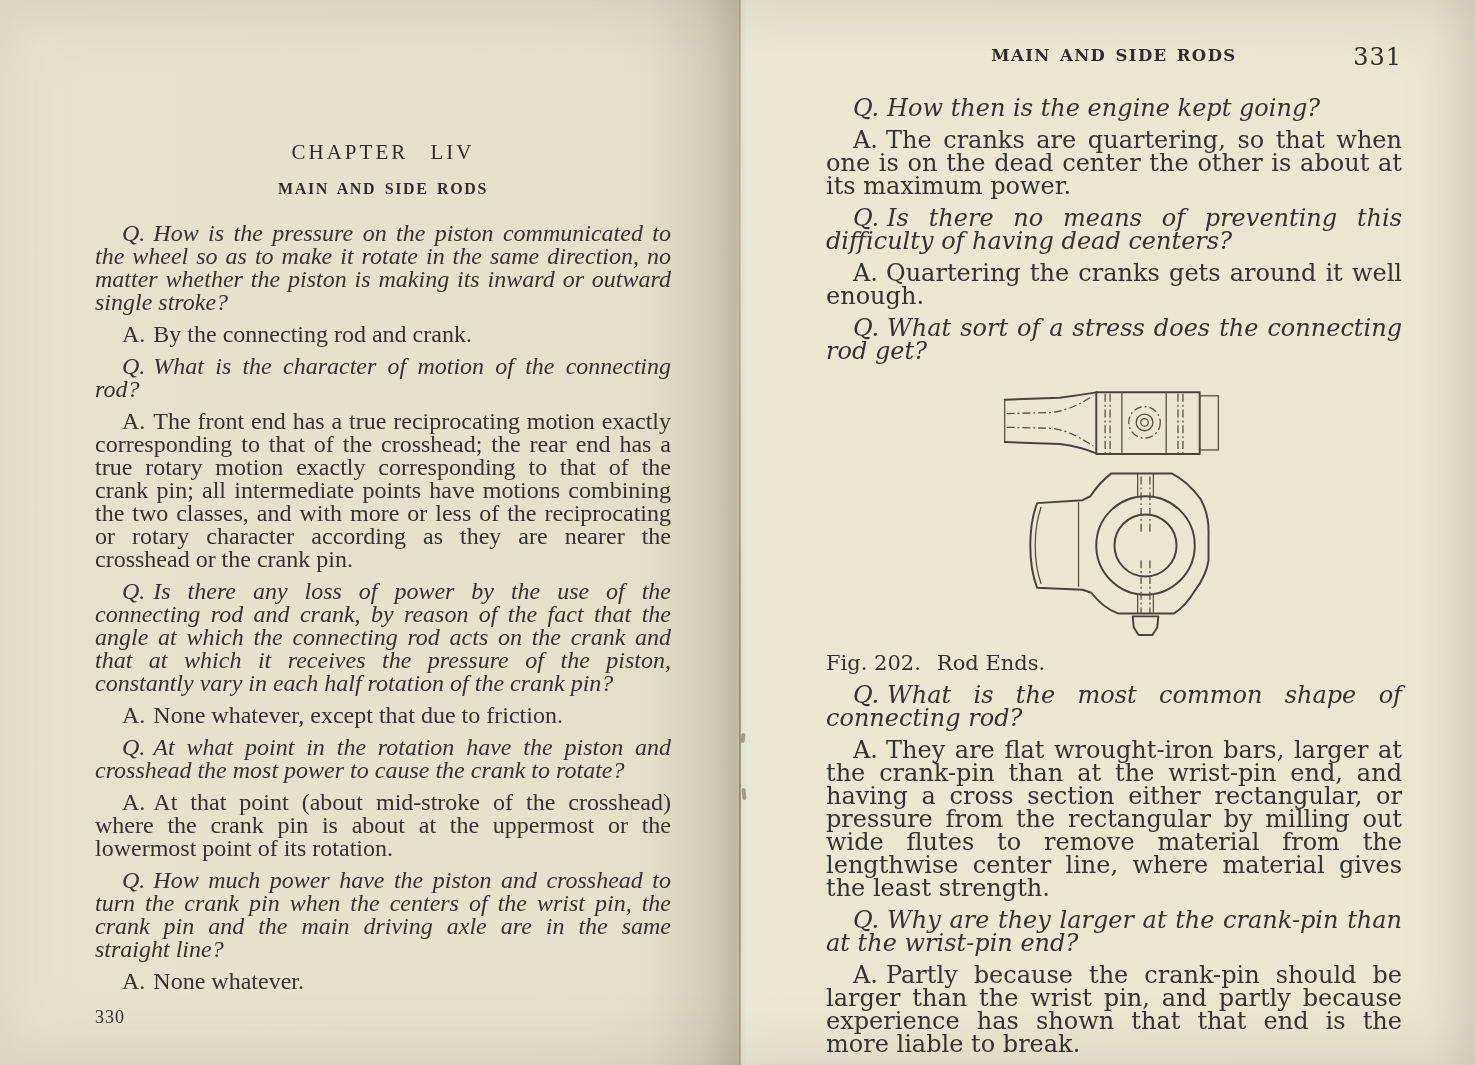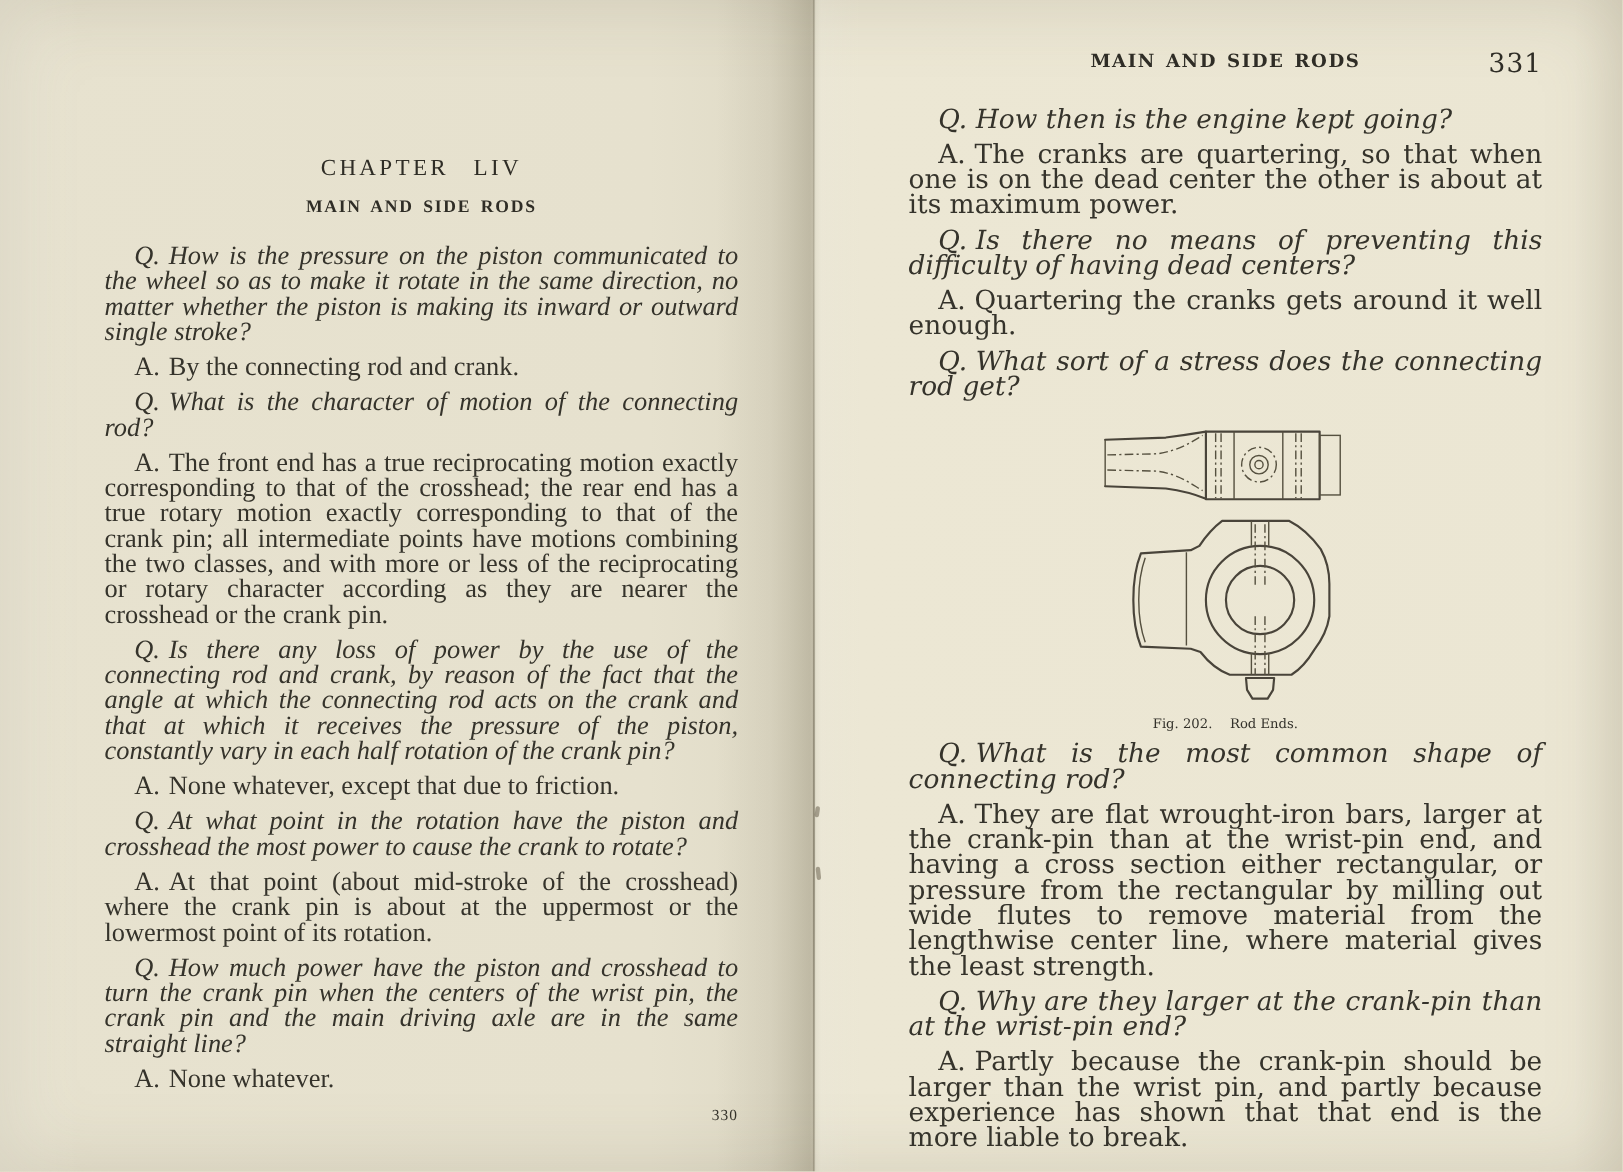--- a/index.html
+++ b/index.html
@@ -44,38 +44,38 @@
     font-size:16px;letter-spacing:1.6px;word-spacing:3px;color:#2f2d26;
   }
   .para{
     margin:9px 0 0;text-align:justify;text-indent:27px;
     font-size:24px;line-height:23px;
   }
   .para:first-of-type{margin-top:0;}
   .para.q{font-style:italic;}
   .prefix{margin-right:8px;}
   .folio{
-    margin-top:14px;text-align:right;font-size:14px;letter-spacing:1px;
+    margin-top:14px;text-align:left;font-size:18px;letter-spacing:1px;
   }
 
   .running-header{
     position:relative;margin:0 0 32px;text-align:center;
     font-weight:700;font-size:16.5px;letter-spacing:1.4px;word-spacing:2px;color:#2f2d26;
   }
   .running-pageno{
     position:absolute;right:0;top:-3px;
     font-weight:400;font-size:24px;letter-spacing:1px;
   }
 
   .figure{margin:20px 0 8px;text-align:center;}
   .fig-svg{display:block;margin:0 auto;}
   .fig-line{fill:none;stroke:#49443a;stroke-width:2;stroke-linejoin:round;stroke-linecap:round;}
   .fig-thin{fill:none;stroke:#55503f;stroke-width:1.3;}
   .fig-dash{fill:none;stroke:#55503f;stroke-width:1.3;stroke-dasharray:8 3 2 3;}
-  .figure-caption{margin-top:10px;font-size:12px;text-indent:0;text-align:center;color:#33312a;}
+  .figure-caption{margin-top:10px;font-size:21px;text-indent:0;text-align:left;color:#33312a;}
   .figure-caption .cap-label{margin-right:16px;}
 </style>
 </head>
 <body>
 
 <div class="spread">
   <div class="page-tint tint-left"></div>
   <div class="page-tint tint-right"></div>
   <div class="gutter-line"></div>
   <div class="gutter-nick nick1"></div>

